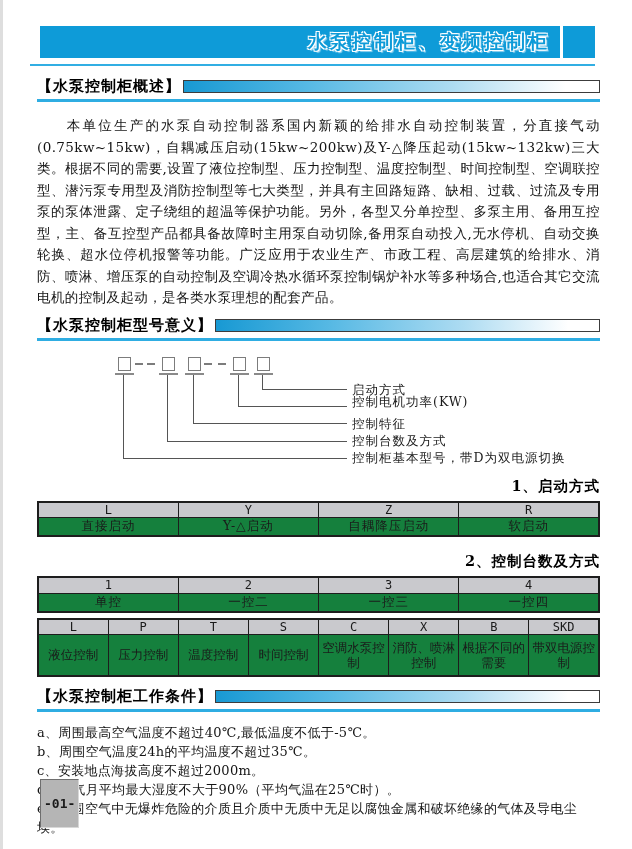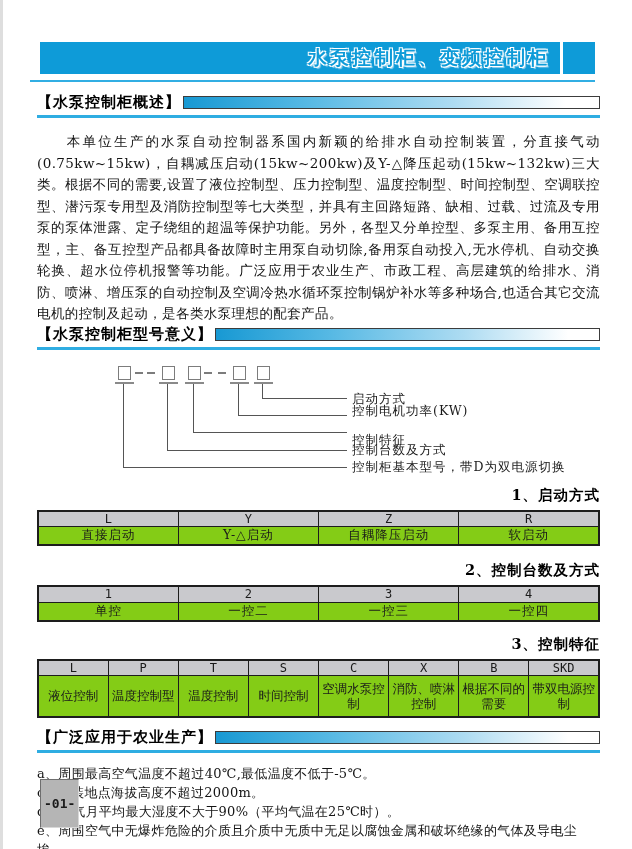--- a/index.html
+++ b/index.html
@@ -7,21 +7,21 @@
   .page {
     position:relative; width:632px; height:849px; background:#ffffff;
     font-family:"DejaVu Serif","Liberation Serif",serif; color:#111;
     overflow:hidden; margin:0 auto;
   }
   .scan-edge { position:absolute; left:0; top:0; width:3px; height:100%; background:#dedede; }
 
   .content { margin:0 32px 0 37px; }
 
   
-  .banner-row { display:flex; margin-top:42px; margin-left:3px; height:32px; }
+  .banner-row { display:flex; margin-top:26px; margin-left:3px; height:32px; }
   .banner-main {
     width:520px; height:32px; background:#0e9bd8;
     display:flex; align-items:center; justify-content:flex-end; padding-right:10px;
   }
   .banner-title {
     font-family:"DejaVu Sans","Liberation Sans",sans-serif;
     font-size:19px; font-weight:bold; letter-spacing:3px; color:#0e9bd8;
     text-shadow:-1px -1px 0 #fff, 1px -1px 0 #fff, -1px 1px 0 #fff, 1px 1px 0 #fff, 2px 2px 1px #9ad4ef;
   }
   .banner-square { width:32px; height:32px; background:#0e9bd8; margin-left:3px; }
@@ -51,29 +51,29 @@
   .dash { position:absolute; top:6px; height:2px; width:8px; background:#7c7c7c; }
   .dash.d1{left:98px;} .dash.d2{left:110px;} .dash.d3{left:167px;} .dash.d4{left:181px;}
   .vline { position:absolute; width:1px; background:#555; top:18px; }
   .vline.v1{left:86px;height:83px;} .vline.v2{left:130px;height:66px;} .vline.v3{left:156px;height:48px;}
   .vline.v4{left:201px;height:31px;} .vline.v5{left:225px;height:14px;}
   .hline { position:absolute; height:1px; background:#555; }
   .hline.h5{top:32px;left:225px;width:85px;} .hline.h4{top:49px;left:201px;width:109px;}
   .hline.h3{top:66px;left:156px;width:154px;} .hline.h2{top:84px;left:130px;width:180px;}
   .hline.h1{top:101px;left:86px;width:224px;}
   .dlabel { position:absolute; left:315px; font-size:12.5px; color:#1a1a1a; letter-spacing:1px; }
-  .dlabel.l1{top:25px;} .dlabel.l2{top:37px;} .dlabel.l3{top:66px;} .dlabel.l4{top:76px;} .dlabel.l5{top:93px;}
+  .dlabel.l1{top:25px;} .dlabel.l2{top:37px;} .dlabel.l3{top:59px;} .dlabel.l4{top:76px;} .dlabel.l5{top:93px;}
 
   
   .num-heading { font-size:14.5px; font-weight:bold; color:#000; letter-spacing:1px;text-align:right; }
   .nh1 { margin-top:8px; } .nh2 { margin-top:15px; } .nh3 { margin-top:13px; }
   table { width:100%; border-collapse:collapse; table-layout:fixed; margin-top:5px; border:2px solid #1d1d1d; }
   td { border:1px solid #1d1d1d; text-align:center; font-size:12.5px; color:#1a1a1a; padding:0 2px; }
   tr.hdr td { background:#c9c9cd; height:16px; font-family:"DejaVu Sans Mono","Liberation Mono",monospace; font-size:12px; }
-  tr.val td { background:#84cc16; height:18px; letter-spacing:1px; }
+  tr.val td { background:#15803d; height:18px; letter-spacing:1px; }
   table.features tr.val td { height:41px; line-height:15px; letter-spacing:0; }
 
   
   .cond-list { margin-top:11px; }
   .cond-item { font-size:13px; line-height:19px; color:#141414; letter-spacing:0.3px; }
 
   
   .page-num {
     position:absolute; left:40px; top:779px; background:#b5b5b5;
     border:1px solid #6e6e6e; border-right-color:#d8d8d8; border-bottom-color:#d8d8d8;
@@ -96,21 +96,21 @@
     </div>
     <div class="banner-underline"></div>
 
     <div class="section-head" style="margin-top:11px;">
       <span class="section-title">【水泵控制柜概述】</span>
       <span class="gradient-bar"></span>
     </div>
     <div class="blue-rule"></div>
     <p class="body-para">本单位生产的水泵自动控制器系国内新颖的给排水自动控制装置，分直接气动(0.75kw~15kw)，自耦减压启动(15kw~200kw)及Y-△降压起动(15kw~132kw)三大类。根据不同的需要,设置了液位控制型、压力控制型、温度控制型、时间控制型、空调联控型、潜污泵专用型及消防控制型等七大类型，并具有主回路短路、缺相、过载、过流及专用泵的泵体泄露、定子绕组的超温等保护功能。另外，各型又分单控型、多泵主用、备用互控型，主、备互控型产品都具备故障时主用泵自动切除,备用泵自动投入,无水停机、自动交换轮换、超水位停机报警等功能。广泛应用于农业生产、市政工程、高层建筑的给排水、消防、喷淋、增压泵的自动控制及空调冷热水循环泵控制锅炉补水等多种场合,也适合其它交流电机的控制及起动，是各类水泵理想的配套产品。</p>
 
-    <div class="section-head" style="margin-top:0;text-align:center;">
+    <div class="section-head" style="margin-top:7px;text-align:center;">
       <span class="section-title">【水泵控制柜型号意义】</span>
       <span class="gradient-bar"></span>
     </div>
     <div class="blue-rule"></div>
 
     <div class="diagram">
       <div class="mbox b1"></div>
       <div class="mbox b2"></div>
       <div class="mbox b3"></div>
       <div class="mbox b4"></div>
@@ -170,54 +170,54 @@
       </tr>
       <tr class="val">
         <td>单控</td>
         <td>一控二</td>
         <td>一控三</td>
         <td>一控四</td>
       </tr>
     </tbody>
       </table>
 
-    <div class="num-heading nh3">3、控制特征</div>
     <table class="features">
       <tbody>
           <tr class="hdr">
         <td>L</td>
         <td>P</td>
         <td>T</td>
         <td>S</td>
         <td>C</td>
         <td>X</td>
         <td>B</td>
         <td>SKD</td>
       </tr>
       <tr class="val">
         <td>液位控制</td>
-        <td>温度控制型</td>
+        <td>压力控制</td>
         <td>温度控制</td>
         <td>时间控制</td>
         <td>空调水泵控制</td>
         <td>消防、喷淋控制</td>
         <td>根据不同的需要</td>
         <td>带双电源控制</td>
       </tr>
     </tbody>
       </table>
 
     <div class="section-head" style="margin-top:10px;">
-      <span class="section-title">【广泛应用于农业生产】</span>
+      <span class="section-title">【水泵控制柜工作条件】</span>
       <span class="gradient-bar"></span>
     </div>
     <div class="blue-rule"></div>
 
     <div class="cond-list">
       <div class="cond-item">a、周围最高空气温度不超过40℃,最低温度不低于-5℃。</div>
+      <div class="cond-item">b、周围空气温度24h的平均温度不超过35℃。</div>
       <div class="cond-item">c、安装地点海拔高度不超过2000m。</div>
       <div class="cond-item">d、空气月平均最大湿度不大于90%（平均气温在25℃时）。</div>
       <div class="cond-item">e、周围空气中无爆炸危险的介质且介质中无质中无足以腐蚀金属和破坏绝缘的气体及导电尘埃。</div>
 
     </div>
 
   </div>
 
   <div class="page-num">-01-</div>
 </div>

